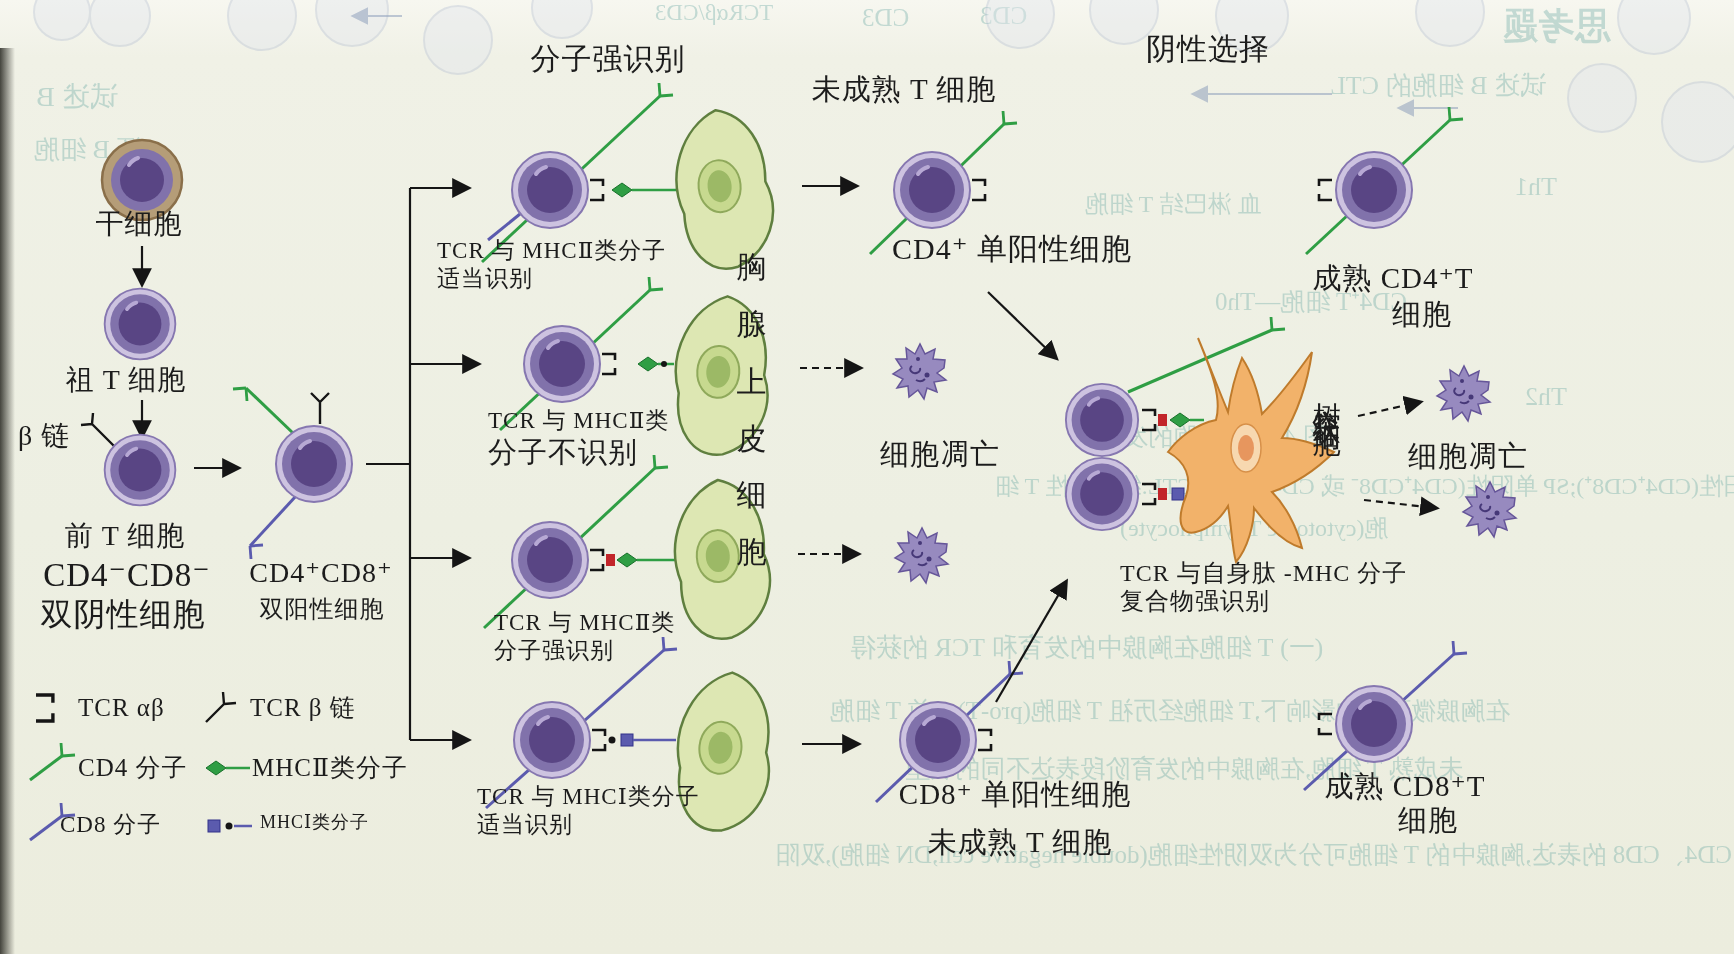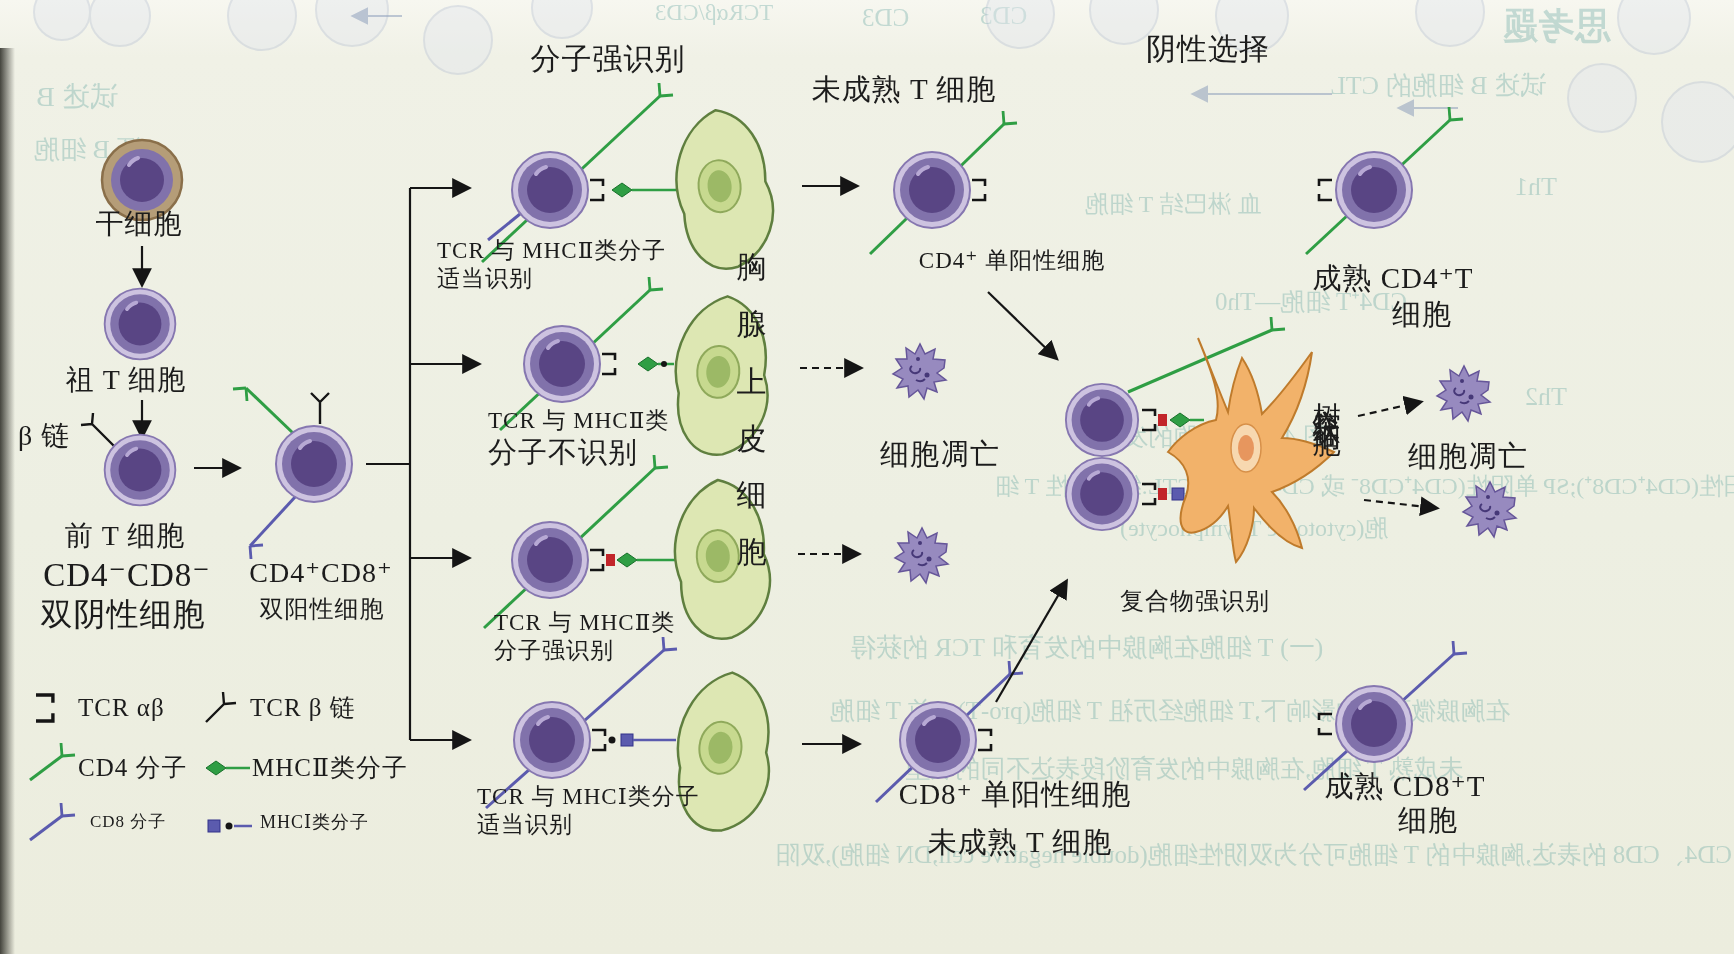--- a/index.html
+++ b/index.html
@@ -290,36 +290,37 @@
     <div class="lbl" style="left:437px;top:266px;font-size:23px">适当识别</div>
     <div class="lbl" style="left:488px;top:408px;font-size:23px">TCR 与 MHCⅡ类</div>
     <div class="lbl" style="left:488px;top:436px;font-size:29px">分子不识别</div>
     <div class="lbl" style="left:494px;top:610px;font-size:23px">TCR 与 MHCⅡ类</div>
     <div class="lbl" style="left:494px;top:638px;font-size:23px">分子强识别</div>
     <div class="lbl" style="left:477px;top:784px;font-size:23px">TCR 与 MHCⅠ类分子</div>
     <div class="lbl" style="left:477px;top:812px;font-size:23px">适当识别</div>
 
     <div class="lbl vtext" style="left:734px;top:228px;font-size:30px;letter-spacing:57px">胸腺上皮细胞</div>
 
-    <div class="lbl c" style="left:1012px;top:248px;font-size:23px">CD4⁺ 单阳性细胞</div>
+    <div class="lbl c" style="left:1012px;top:232px;font-size:30px">CD4⁺ 单阳性细胞</div>
     <div class="lbl c" style="left:940px;top:438px;font-size:29px">细胞凋亡</div>
     <div class="lbl c" style="left:1393px;top:262px;font-size:29px">成熟 CD4⁺T</div>
     <div class="lbl c" style="left:1422px;top:298px;font-size:29px">细胞</div>
 
     <div class="lbl vtext" style="left:1310px;top:380px;font-size:28px;letter-spacing:7px">树突状细胞</div>
+    <div class="lbl" style="left:1120px;top:560px;font-size:24px">TCR 与自身肽 -MHC 分子</div>
     <div class="lbl" style="left:1120px;top:588px;font-size:24px">复合物强识别</div>
     <div class="lbl c" style="left:1468px;top:440px;font-size:29px">细胞凋亡</div>
 
     <div class="lbl c" style="left:1015px;top:778px;font-size:29px">CD8⁺ 单阳性细胞</div>
     <div class="lbl c" style="left:1020px;top:826px;font-size:29px">未成熟 T 细胞</div>
     <div class="lbl c" style="left:1405px;top:770px;font-size:29px">成熟 CD8⁺T</div>
     <div class="lbl c" style="left:1428px;top:804px;font-size:29px">细胞</div>
 
     <div class="lbl" style="left:78px;top:694px;font-size:25px">TCR αβ</div>
     <div class="lbl" style="left:250px;top:694px;font-size:25px">TCR β 链</div>
     <div class="lbl" style="left:78px;top:754px;font-size:25px">CD4 分子</div>
     <div class="lbl" style="left:252px;top:754px;font-size:25px">MHCⅡ类分子</div>
-    <div class="lbl" style="left:90px;top:812px;font-size:17px">CD8 分子</div>
+    <div class="lbl" style="left:60px;top:812px;font-size:23px">CD8 分子</div>
     <div class="lbl" style="left:260px;top:812px;font-size:18px">MHCⅠ类分子</div>
   </div>
 
   <div class="edge-left"></div>
 </div>
 
 </body></html>

